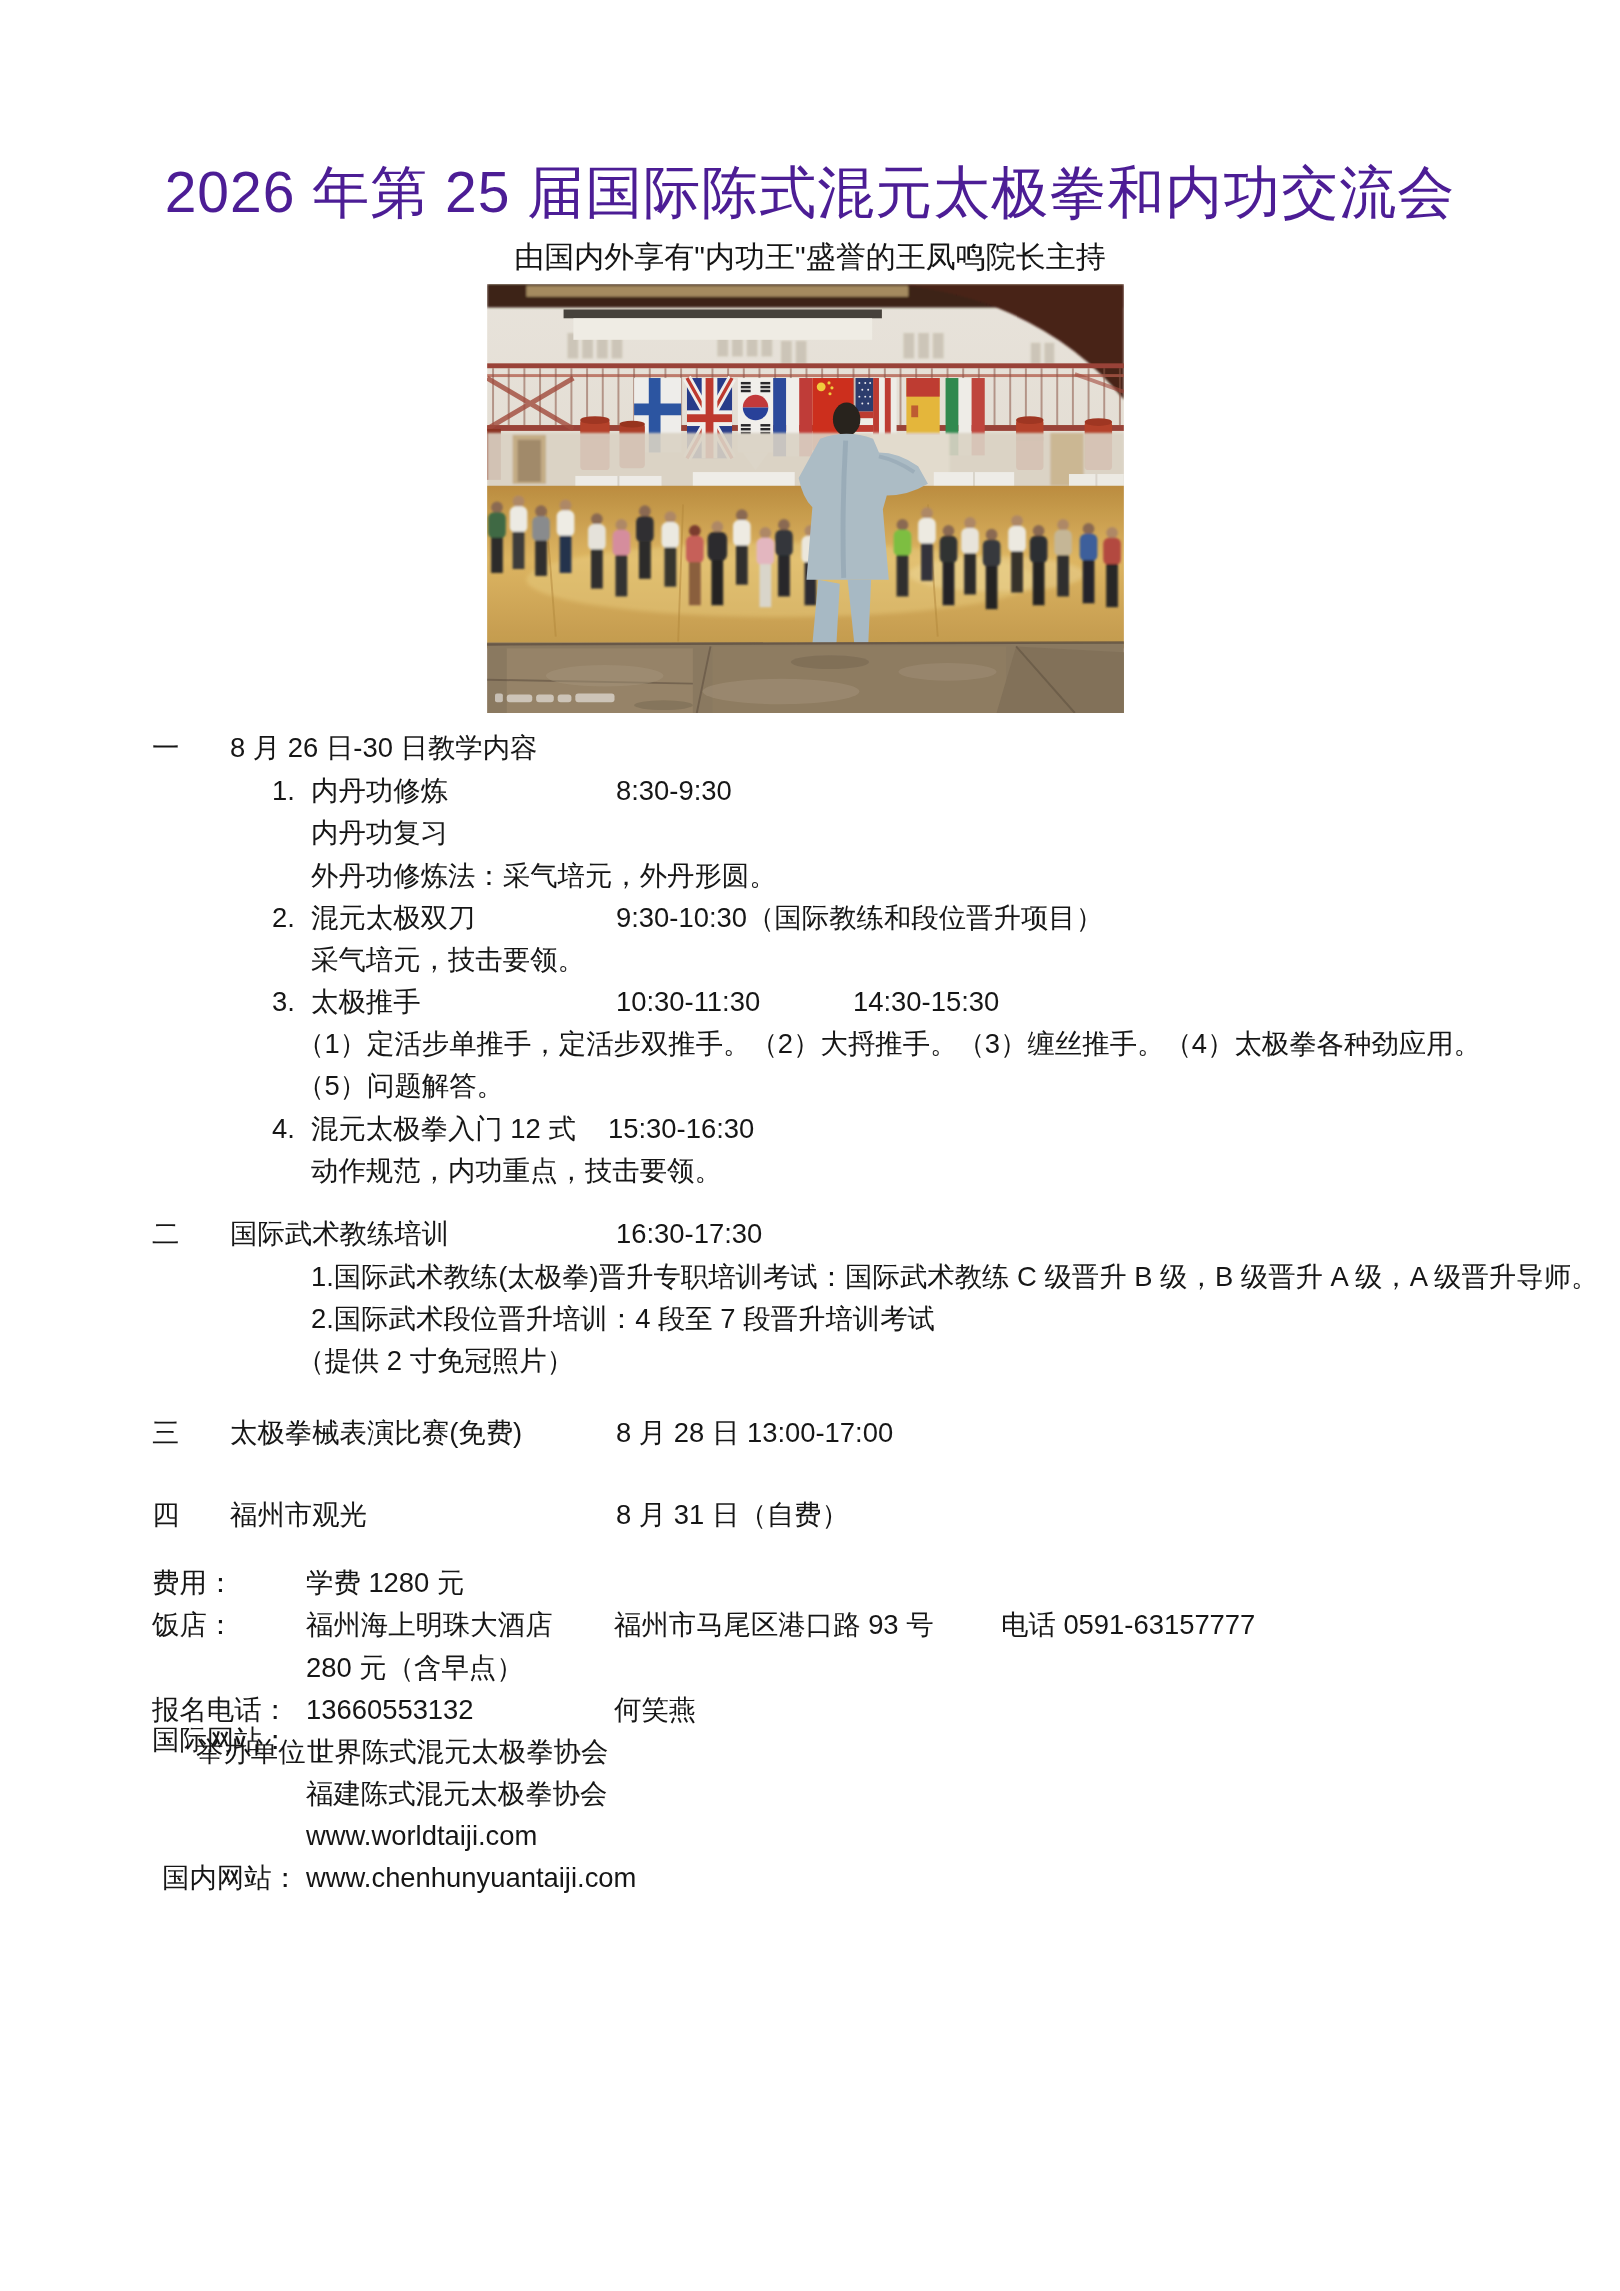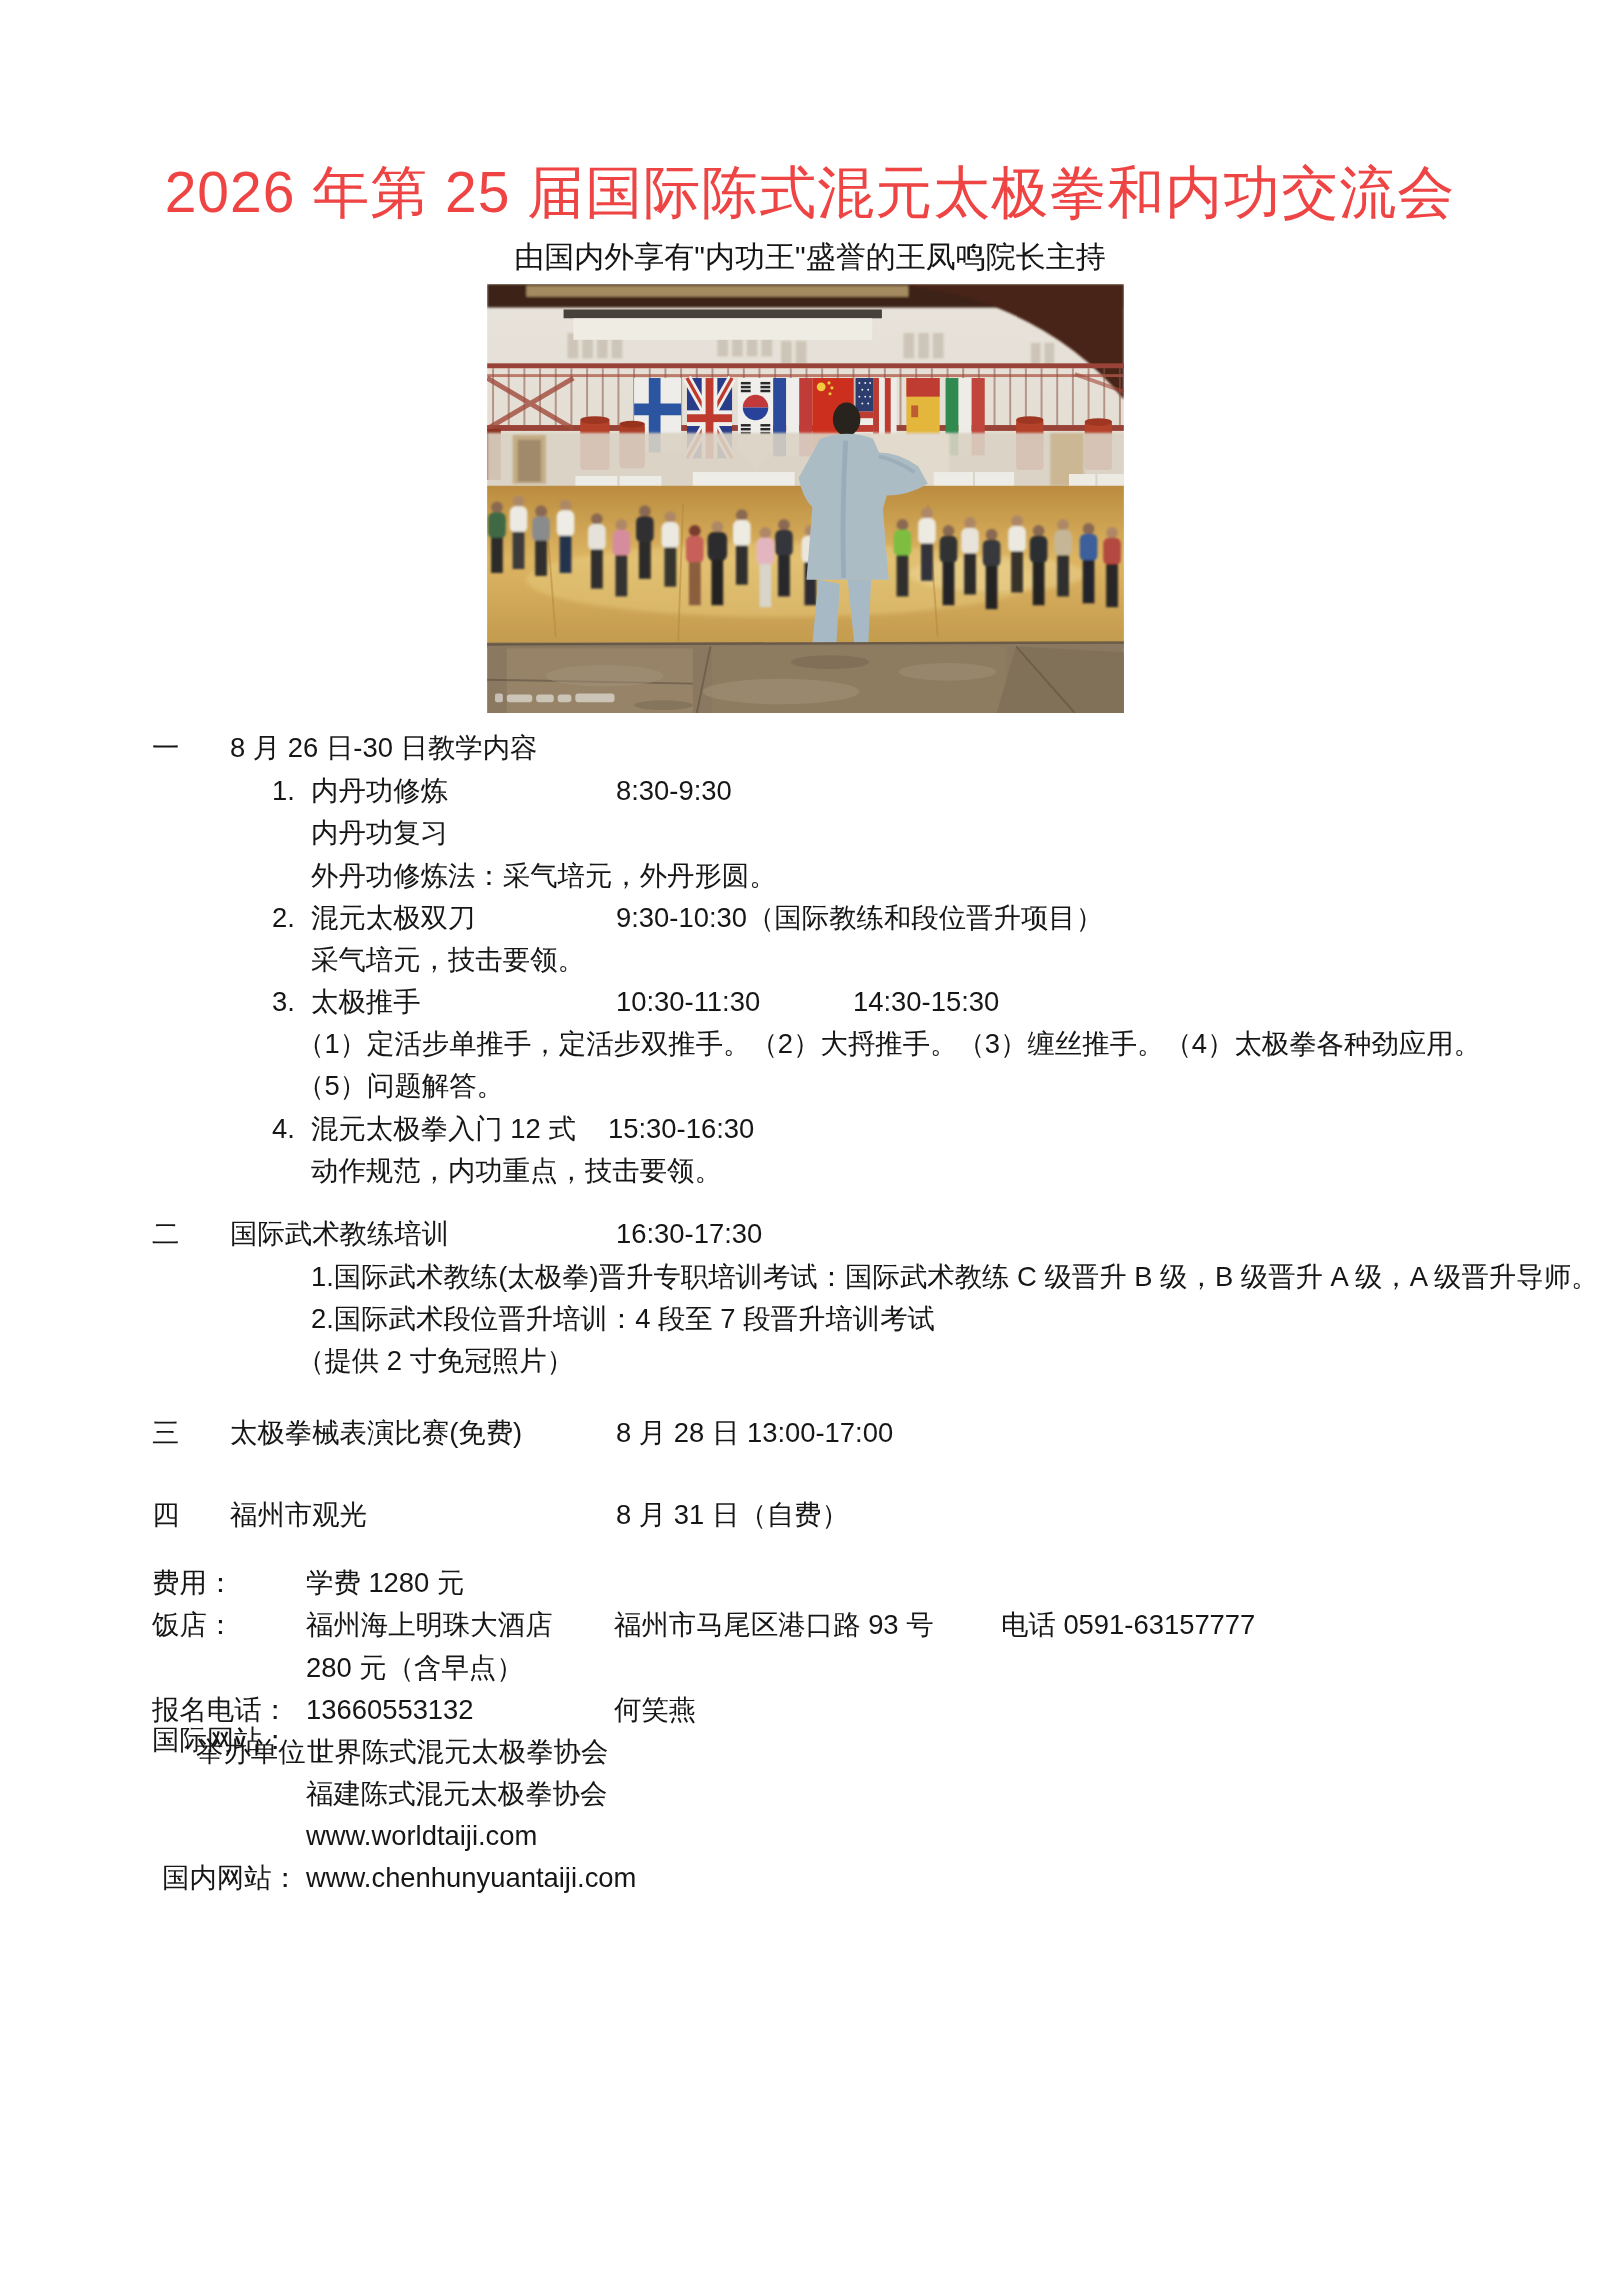--- a/index.html
+++ b/index.html
@@ -8,21 +8,21 @@
     width:1620px;height:2292px;
     background:#ffffff;
     font-family:"Liberation Sans","DejaVu Sans",sans-serif;
     color:#161616;
     overflow:hidden;
   }
   .txt{position:absolute;font-size:27.4px;line-height:35px;white-space:nowrap;}
   .title{
     position:absolute;left:0;top:157px;width:100%;
     text-align:center;font-size:57px;line-height:71px;
-    color:#ef4444;letter-spacing:1px;white-space:nowrap;
+    color:#4c1d95;letter-spacing:1px;white-space:nowrap;
   }
   .subtitle{
     position:absolute;left:0;top:237px;width:100%;
     text-align:center;font-size:30px;line-height:39px;color:#151515;
     white-space:nowrap;
   }
   .photo{
     position:absolute;left:487px;top:284px;width:637px;height:429px;
   }
   .photo svg{display:block;width:637px;height:429px;}

